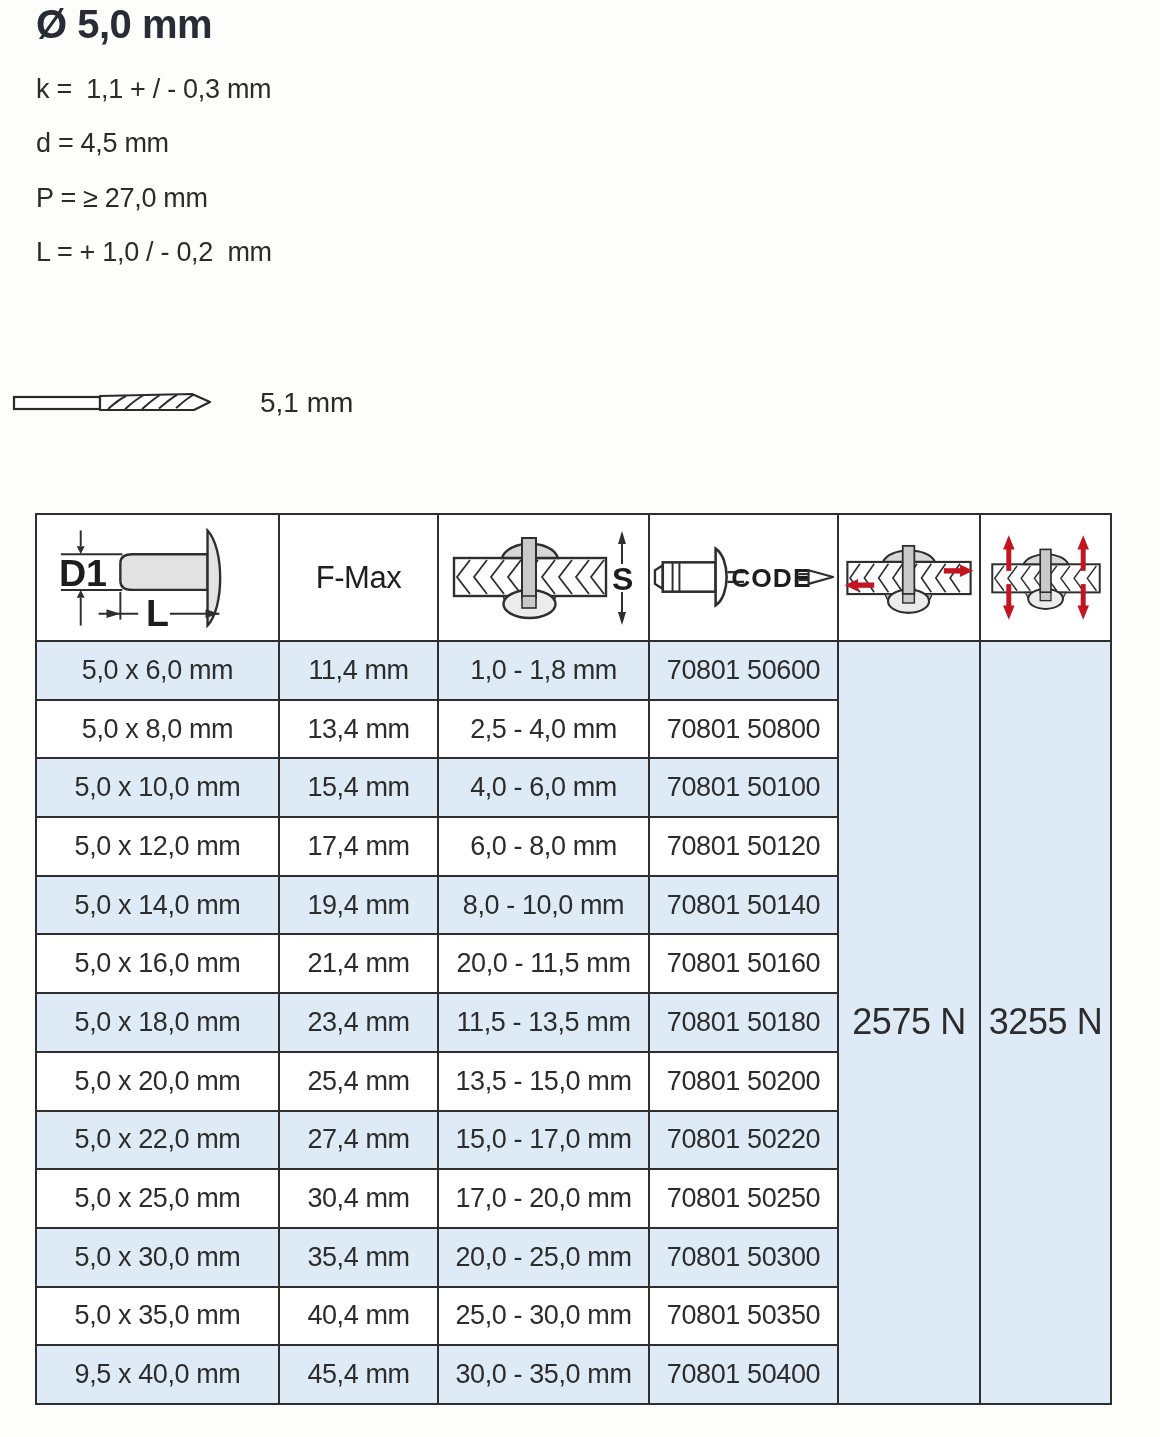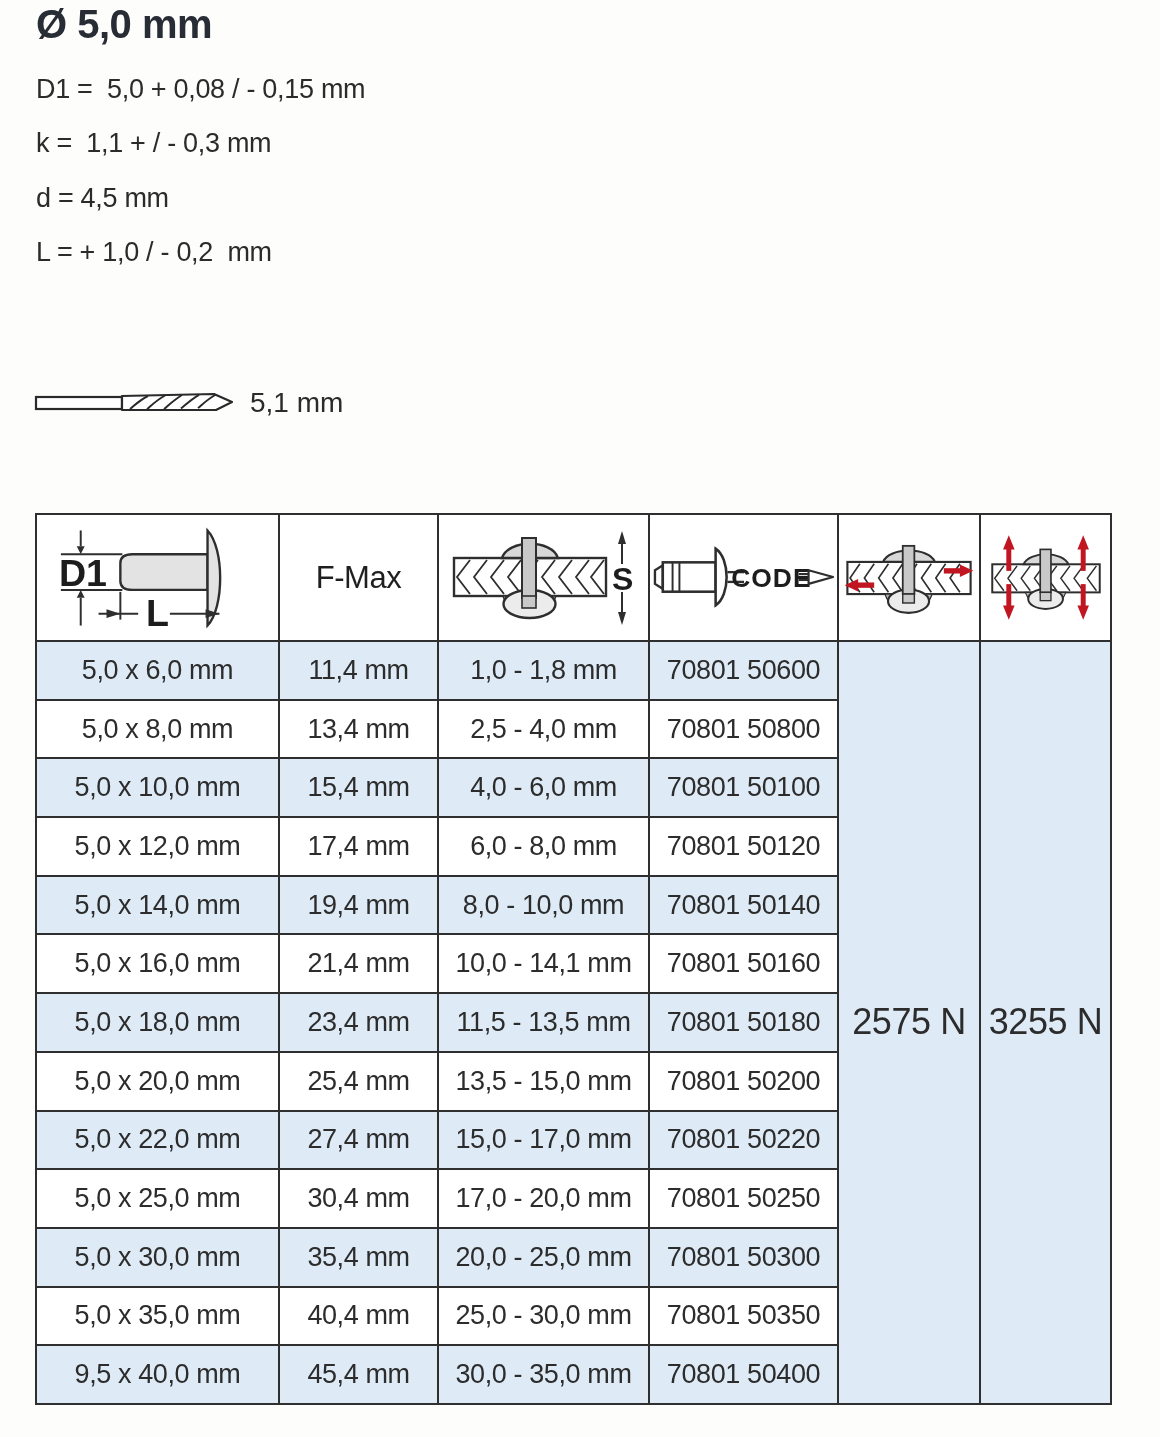--- a/index.html
+++ b/index.html
@@ -3,21 +3,21 @@
 <meta charset="utf-8">
 <style>
   html,body{margin:0;padding:0;background:#ffffff;}
   .page{position:relative;width:1160px;height:1437px;background:#fdfdfc;
         font-family:"Liberation Sans",sans-serif;overflow:hidden;}
   .title{position:absolute;left:36px;top:2px;margin:0;font-size:40px;font-weight:bold;
          color:#272c35;letter-spacing:-0.5px;}
   .specs{position:absolute;left:36px;top:62px;}
   .spec-line{height:54.5px;display:flex;align-items:center;font-size:27px;
              color:#2b2b2b;letter-spacing:-0.3px;white-space:pre;}
-  .drill-row{position:absolute;left:34px;top:384px;display:flex;align-items:center;gap:4px;justify-content:flex-end;}
+  .drill-row{position:absolute;left:12px;top:384px;display:flex;align-items:center;gap:36px;justify-content:flex-end;}
   .drill-label{font-size:28px;color:#2b2b2b;}
   table.rivet-table{position:absolute;left:35px;top:513px;width:1075px;
                     border-collapse:collapse;table-layout:fixed;}
   .rivet-table th,.rivet-table td{border:2px solid #2f2f2f;text-align:center;
                     vertical-align:middle;padding:0;}
   .rivet-table thead tr{height:127px;}
   .rivet-table thead th{background:#ffffff;font-weight:normal;}
   .rivet-table tbody tr{height:58.7px;}
   .rivet-table tbody td{font-size:27px;color:#2c2c2c;letter-spacing:-0.4px;margin-top:28px;}
   .rivet-table tbody tr:nth-child(odd) td{background:#deebf6;}
@@ -28,23 +28,23 @@
   svg text{font-family:"Liberation Sans",sans-serif;fill:#1d1d1d;}
 </style>
 </head>
 <body>
 
 <div class="page">
 
   <h1 class="title">Ø 5,0 mm</h1>
 
   <div class="specs">
-      <div class="spec-line">D1 =  5,0 + 0,08 / - 0,15 mm</div>
       <div class="spec-line">k =  1,1 + / - 0,3 mm</div>
       <div class="spec-line">d = 4,5 mm</div>
+      <div class="spec-line">P = ≥ 27,0 mm</div>
       <div class="spec-line">L = + 1,0 / - 0,2  mm</div>
     </div>
 
   <div class="drill-row">
     <svg width="212" height="38" viewBox="0 0 212 38">
       <rect x="2" y="13" width="86" height="12" fill="#ffffff" stroke="#2a2a2a" stroke-width="2.2"></rect>
       <path d="M88,12 L180,10 L198,18 L182,26 L88,26 Z" fill="#ffffff" stroke="#2a2a2a" stroke-width="2.2" stroke-linejoin="round"></path>
       <path d="M96,25 C102,20 106,16 114,12 M113,25 C119,20 123,16 131,11.5
                M130,25 C136,20 140,16 148,11 M147,24.5 C153,19.5 157,15.5 165,10.8
                M164,24 C170,19 174,15 182,10.5" fill="none" stroke="#2a2a2a" stroke-width="2"></path>
@@ -190,21 +190,21 @@
         </tr>
         <tr>
           <td>5,0 x 14,0 mm</td>
           <td>19,4 mm</td>
           <td>8,0 - 10,0 mm</td>
           <td>70801 50140</td>
         </tr>
         <tr>
           <td>5,0 x 16,0 mm</td>
           <td>21,4 mm</td>
-          <td>10,0 - 14,1 mm</td>
+          <td>20,0 - 11,5 mm</td>
           <td>70801 50160</td>
         </tr>
         <tr>
           <td>5,0 x 18,0 mm</td>
           <td>23,4 mm</td>
           <td>11,5 - 13,5 mm</td>
           <td>70801 50180</td>
         </tr>
         <tr>
           <td>5,0 x 20,0 mm</td>

